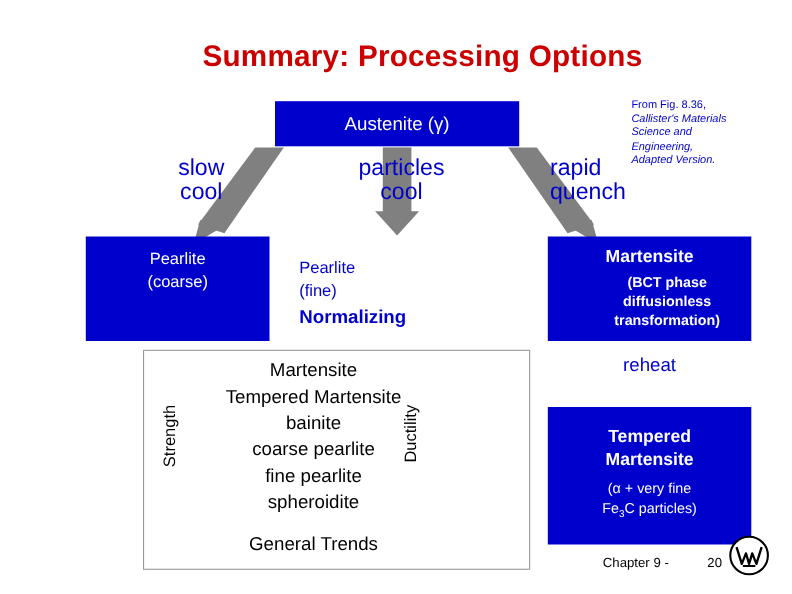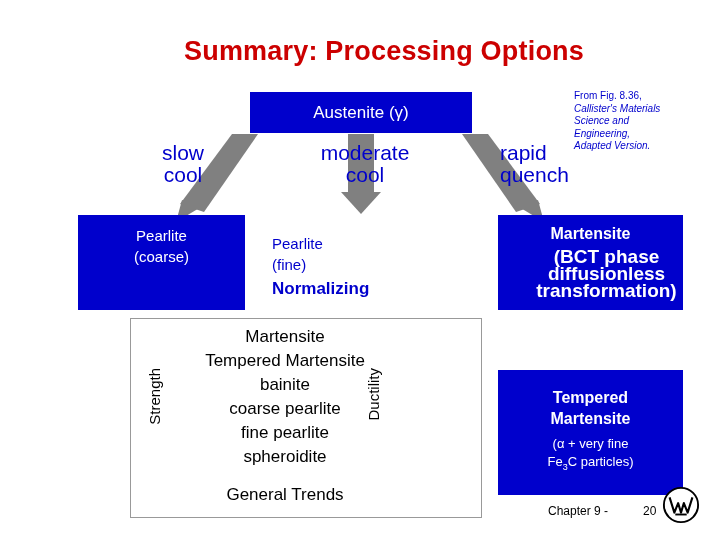--- a/index.html
+++ b/index.html
@@ -100,21 +100,21 @@
     width: 185px;
     height: 95px;
     padding-top: 8px;
     font-size: 16px;
     font-weight: bold;
     line-height: 21px;
   }
   #martensite-box .sub {
     display: block;
     margin-top: 4px;
-    font-size: 19px;
+    font-size: 13px;
     font-weight: bold;
     line-height: 17px;
     padding-left: 32px;
   }
 
   #tempered-box {
     left: 498px;
     top: 370px;
     width: 185px;
     height: 125px;
@@ -273,21 +273,21 @@
     <polygon points="388,470 402,443 394,443 394,335 382,335 382,443 374,443" fill="#99ff99"></polygon>
   </svg>
 
   <div class="bluebox" id="austenite">Austenite (γ)</div>
 
   <div class="proclabel" id="slow-cool">
     <div>slow</div>
     <div>cool</div>
   </div>
   <div class="proclabel" id="moderate">
-    <div>moderate</div>
+    <div>particles</div>
     <div>cool</div>
   </div>
   <div class="proclabel" id="rapid">
     <div>rapid</div>
     <div>quench</div>
   </div>
 
   <div class="bluebox" id="pearlite-coarse">
     <div>Pearlite</div>
     <div>(coarse)</div>
@@ -301,20 +301,21 @@
 
   <div class="bluebox" id="martensite-box">
     <div>Martensite</div>
     <span class="sub">
       <span>(BCT phase</span><br>
       <span>diffusionless</span><br>
       <span>transformation)</span>
     </span>
   </div>
 
+  <div id="reheat">reheat</div>
 
   <div class="bluebox" id="tempered-box">
     <div>Tempered</div>
     <div>Martensite</div>
     <span class="sub">
       <span>(α + very fine</span><br>
       <span>Fe</span><sub>3</sub><span>C particles)</span>
     </span>
   </div>
 

